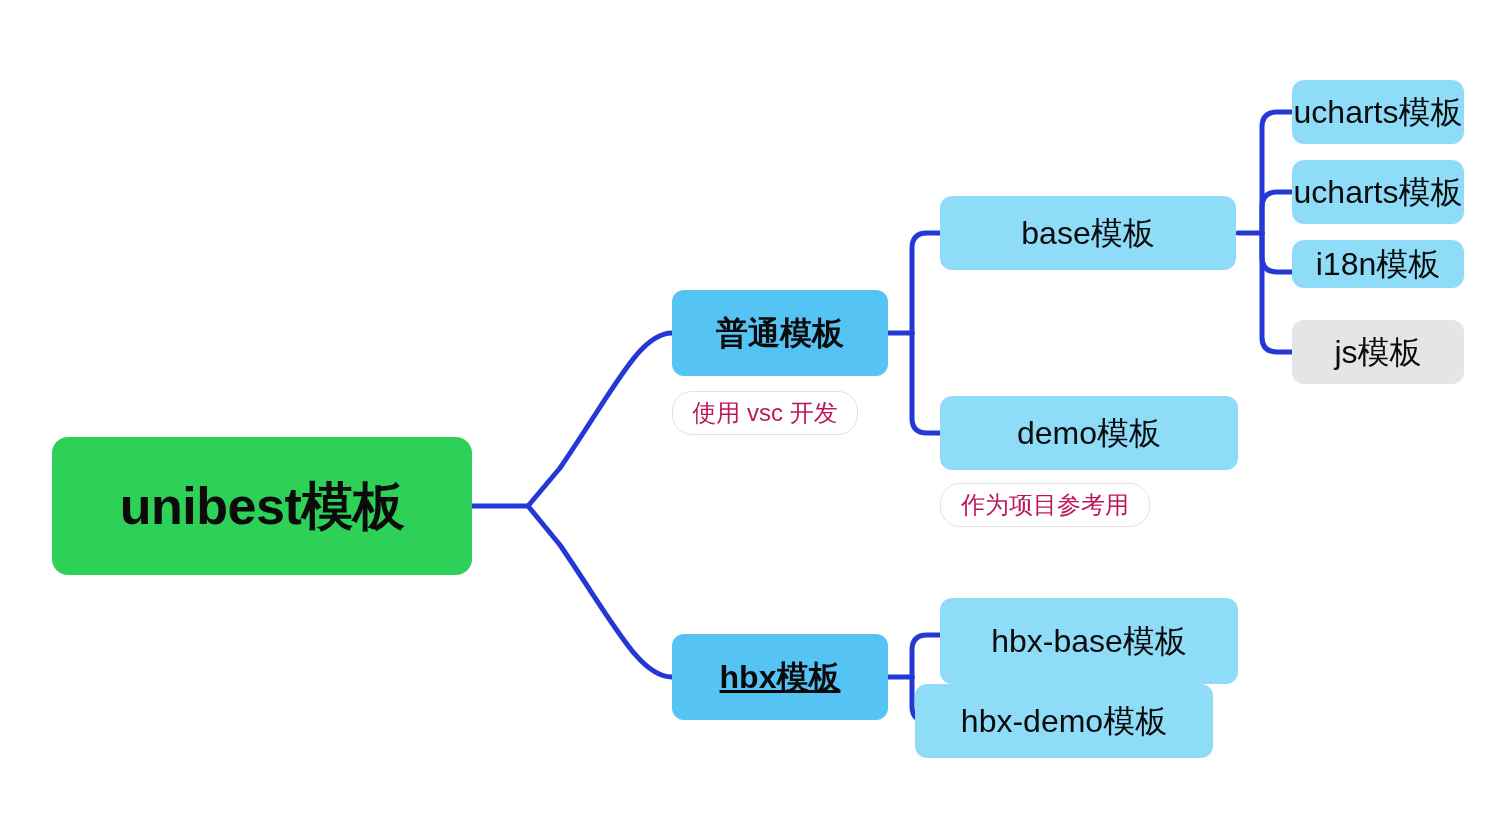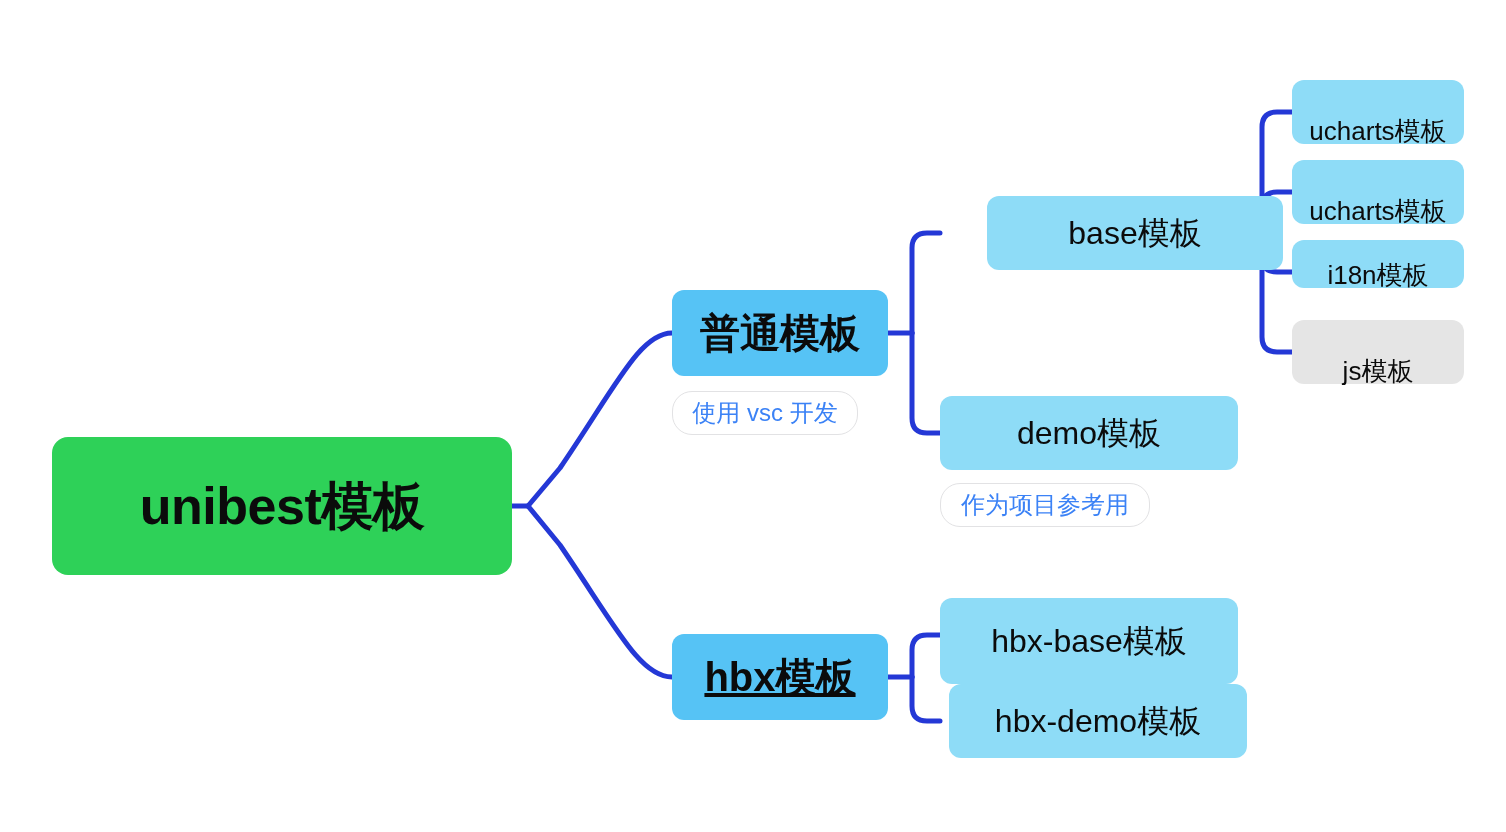--- a/index.html
+++ b/index.html
@@ -36,45 +36,44 @@
     white-space: nowrap;
     line-height: 1;
   }
   .node-root {
     border-radius: 16px;
     font-size: 52px;
     font-weight: bold;
     letter-spacing: -0.5px;
   }
   .node-l1 {
-    font-size: 40px;
+    font-size: 32px;
     font-weight: bold;
     border-radius: 12px;
   }
   .node-l2 {
     font-size: 32px;
     font-weight: normal;
     border-radius: 12px;
   }
   .node-l3 {
-    font-size: 26px;
+    font-size: 32px;
     font-weight: normal;
     border-radius: 12px;
-    align-items: flex-end;
   }
   .note {
     position: absolute;
     box-sizing: border-box;
     display: flex;
     align-items: center;
     justify-content: center;
     border: 1.5px solid #e2e2e4;
     border-radius: 20px;
     background: #ffffff;
-    color: #3b82f6;
+    color: #be185d;
     font-size: 24px;
     white-space: nowrap;
     line-height: 1;
   }
 </style>
 </head>
 <body>
 
 <div id="canvas" style="background: rgb(255, 255, 255);">
 
@@ -96,51 +95,51 @@
       <path d="M 912 677 L 912 706 Q 912 721 927 721 L 940 721" stroke="#2438d6" stroke-width="5"></path>
 
       <path d="M 1238 233 L 1262 233" stroke="#2438d6" stroke-width="5"></path>
       <path d="M 1262 233 L 1262 127 Q 1262 112 1277 112 L 1292 112" stroke="#2438d6" stroke-width="5"></path>
       <path d="M 1262 233 L 1262 207 Q 1262 192 1277 192 L 1292 192" stroke="#2438d6" stroke-width="5"></path>
       <path d="M 1262 233 L 1262 257 Q 1262 272 1277 272 L 1292 272" stroke="#2438d6" stroke-width="5"></path>
       <path d="M 1262 233 L 1262 337 Q 1262 352 1277 352 L 1292 352" stroke="#2438d6" stroke-width="5"></path>
     </g>
   </svg>
 
-  <div class="node node-root" id="n-root" style="left: 52px; top: 437px; width: 460px; height: 138px; background: rgb(46, 209, 88);">
+  <div class="node node-root" id="n-root" style="left: 52px; top: 437px; width: 420px; height: 138px; background: rgb(46, 209, 88);">
     <span>unibest模板</span>
   </div>
 
   <div class="node node-l1" id="n-l1-0" style="left: 672px; top: 290px; width: 216px; height: 86px; background: rgb(86, 195, 245);">
     <span>普通模板</span>
   </div>
   <div class="note" id="note-l1-0" style="left: 672px; top: 391px; width: 186px; height: 44px;">
     <span>使用 vsc 开发</span>
   </div>
 
   <div class="node node-l1" id="n-l1-1" style="left: 672px; top: 634px; width: 216px; height: 86px; background: rgb(86, 195, 245); text-decoration: underline;">
     <span>hbx模板</span>
   </div>
 
-  <div class="node node-l2" id="n-l2-0" style="left: 987px; top: 196px; width: 296px; height: 74px; background: rgb(142, 220, 247);">
+  <div class="node node-l2" id="n-l2-0" style="left: 940px; top: 196px; width: 296px; height: 74px; background: rgb(142, 220, 247);">
     <span>base模板</span>
   </div>
 
   <div class="node node-l2" id="n-l2-1" style="left: 940px; top: 396px; width: 298px; height: 74px; background: rgb(142, 220, 247);">
     <span>demo模板</span>
   </div>
   <div class="note" id="note-l2-1" style="left: 940px; top: 483px; width: 210px; height: 44px;">
     <span>作为项目参考用</span>
   </div>
 
   <div class="node node-l2" id="n-l2-2" style="left: 940px; top: 598px; width: 298px; height: 86px; background: rgb(142, 220, 247);">
     <span>hbx-base模板</span>
   </div>
 
-  <div class="node node-l2" id="n-l2-3" style="left: 949px; top: 684px; width: 298px; height: 74px; background: rgb(142, 220, 247);">
+  <div class="node node-l2" id="n-l2-3" style="left: 915px; top: 684px; width: 298px; height: 74px; background: rgb(142, 220, 247);">
     <span>hbx-demo模板</span>
   </div>
 
   <div class="node node-l3" id="n-l3-0" style="left: 1292px; top: 80px; width: 172px; height: 64px; background: rgb(142, 220, 247);">
     <span>ucharts模板</span>
   </div>
   <div class="node node-l3" id="n-l3-1" style="left: 1292px; top: 160px; width: 172px; height: 64px; background: rgb(142, 220, 247);">
     <span>ucharts模板</span>
   </div>
   <div class="node node-l3" id="n-l3-2" style="left: 1292px; top: 240px; width: 172px; height: 48px; background: rgb(142, 220, 247);">

